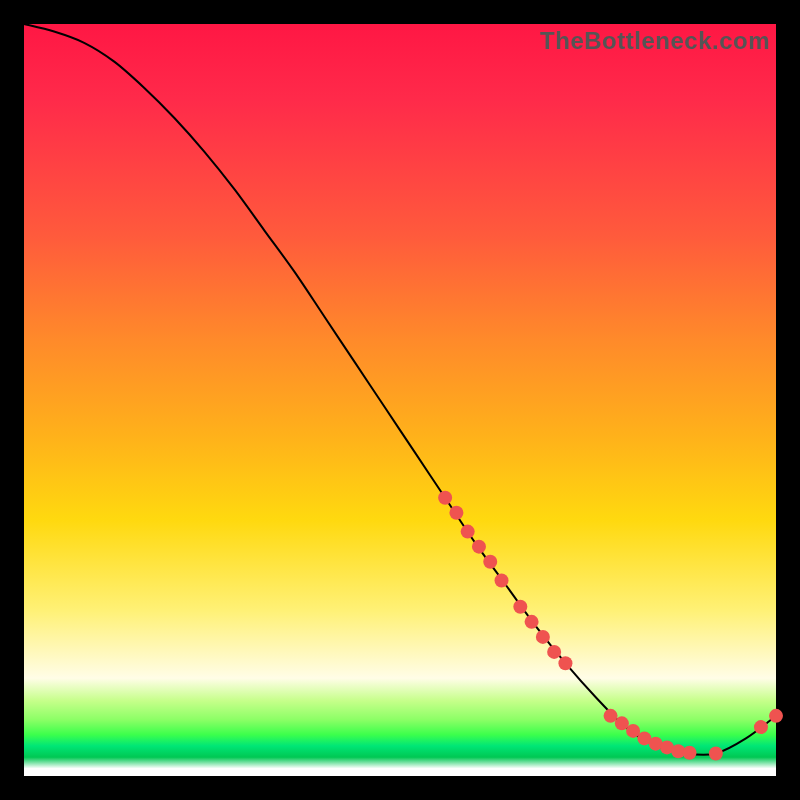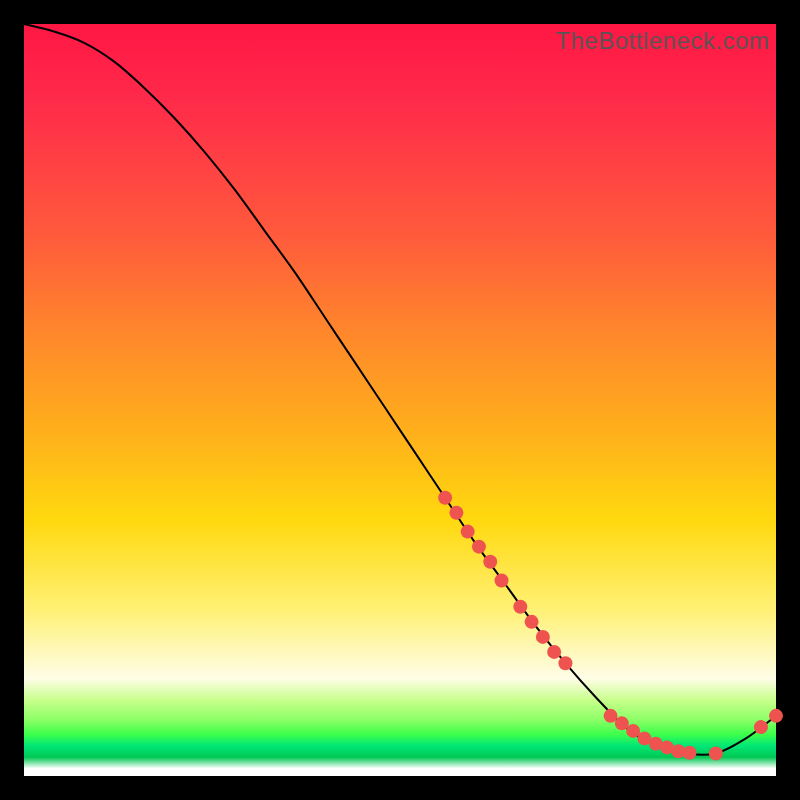--- a/index.html
+++ b/index.html
@@ -46,21 +46,21 @@
       );
   }
   .watermark {
     position: absolute;
     top: 3px;
     right: 6px;
     color: #555;
     font-size: 24px;
     letter-spacing: 0.5px;
     pointer-events: none;
-    font-weight: 400;
+    font-weight: 700;
   }
   svg.curve-layer {
     position: absolute;
     left: 0;
     top: 0;
     width: 752px;
     height: 752px;
     overflow: visible;
   }
 </style>

